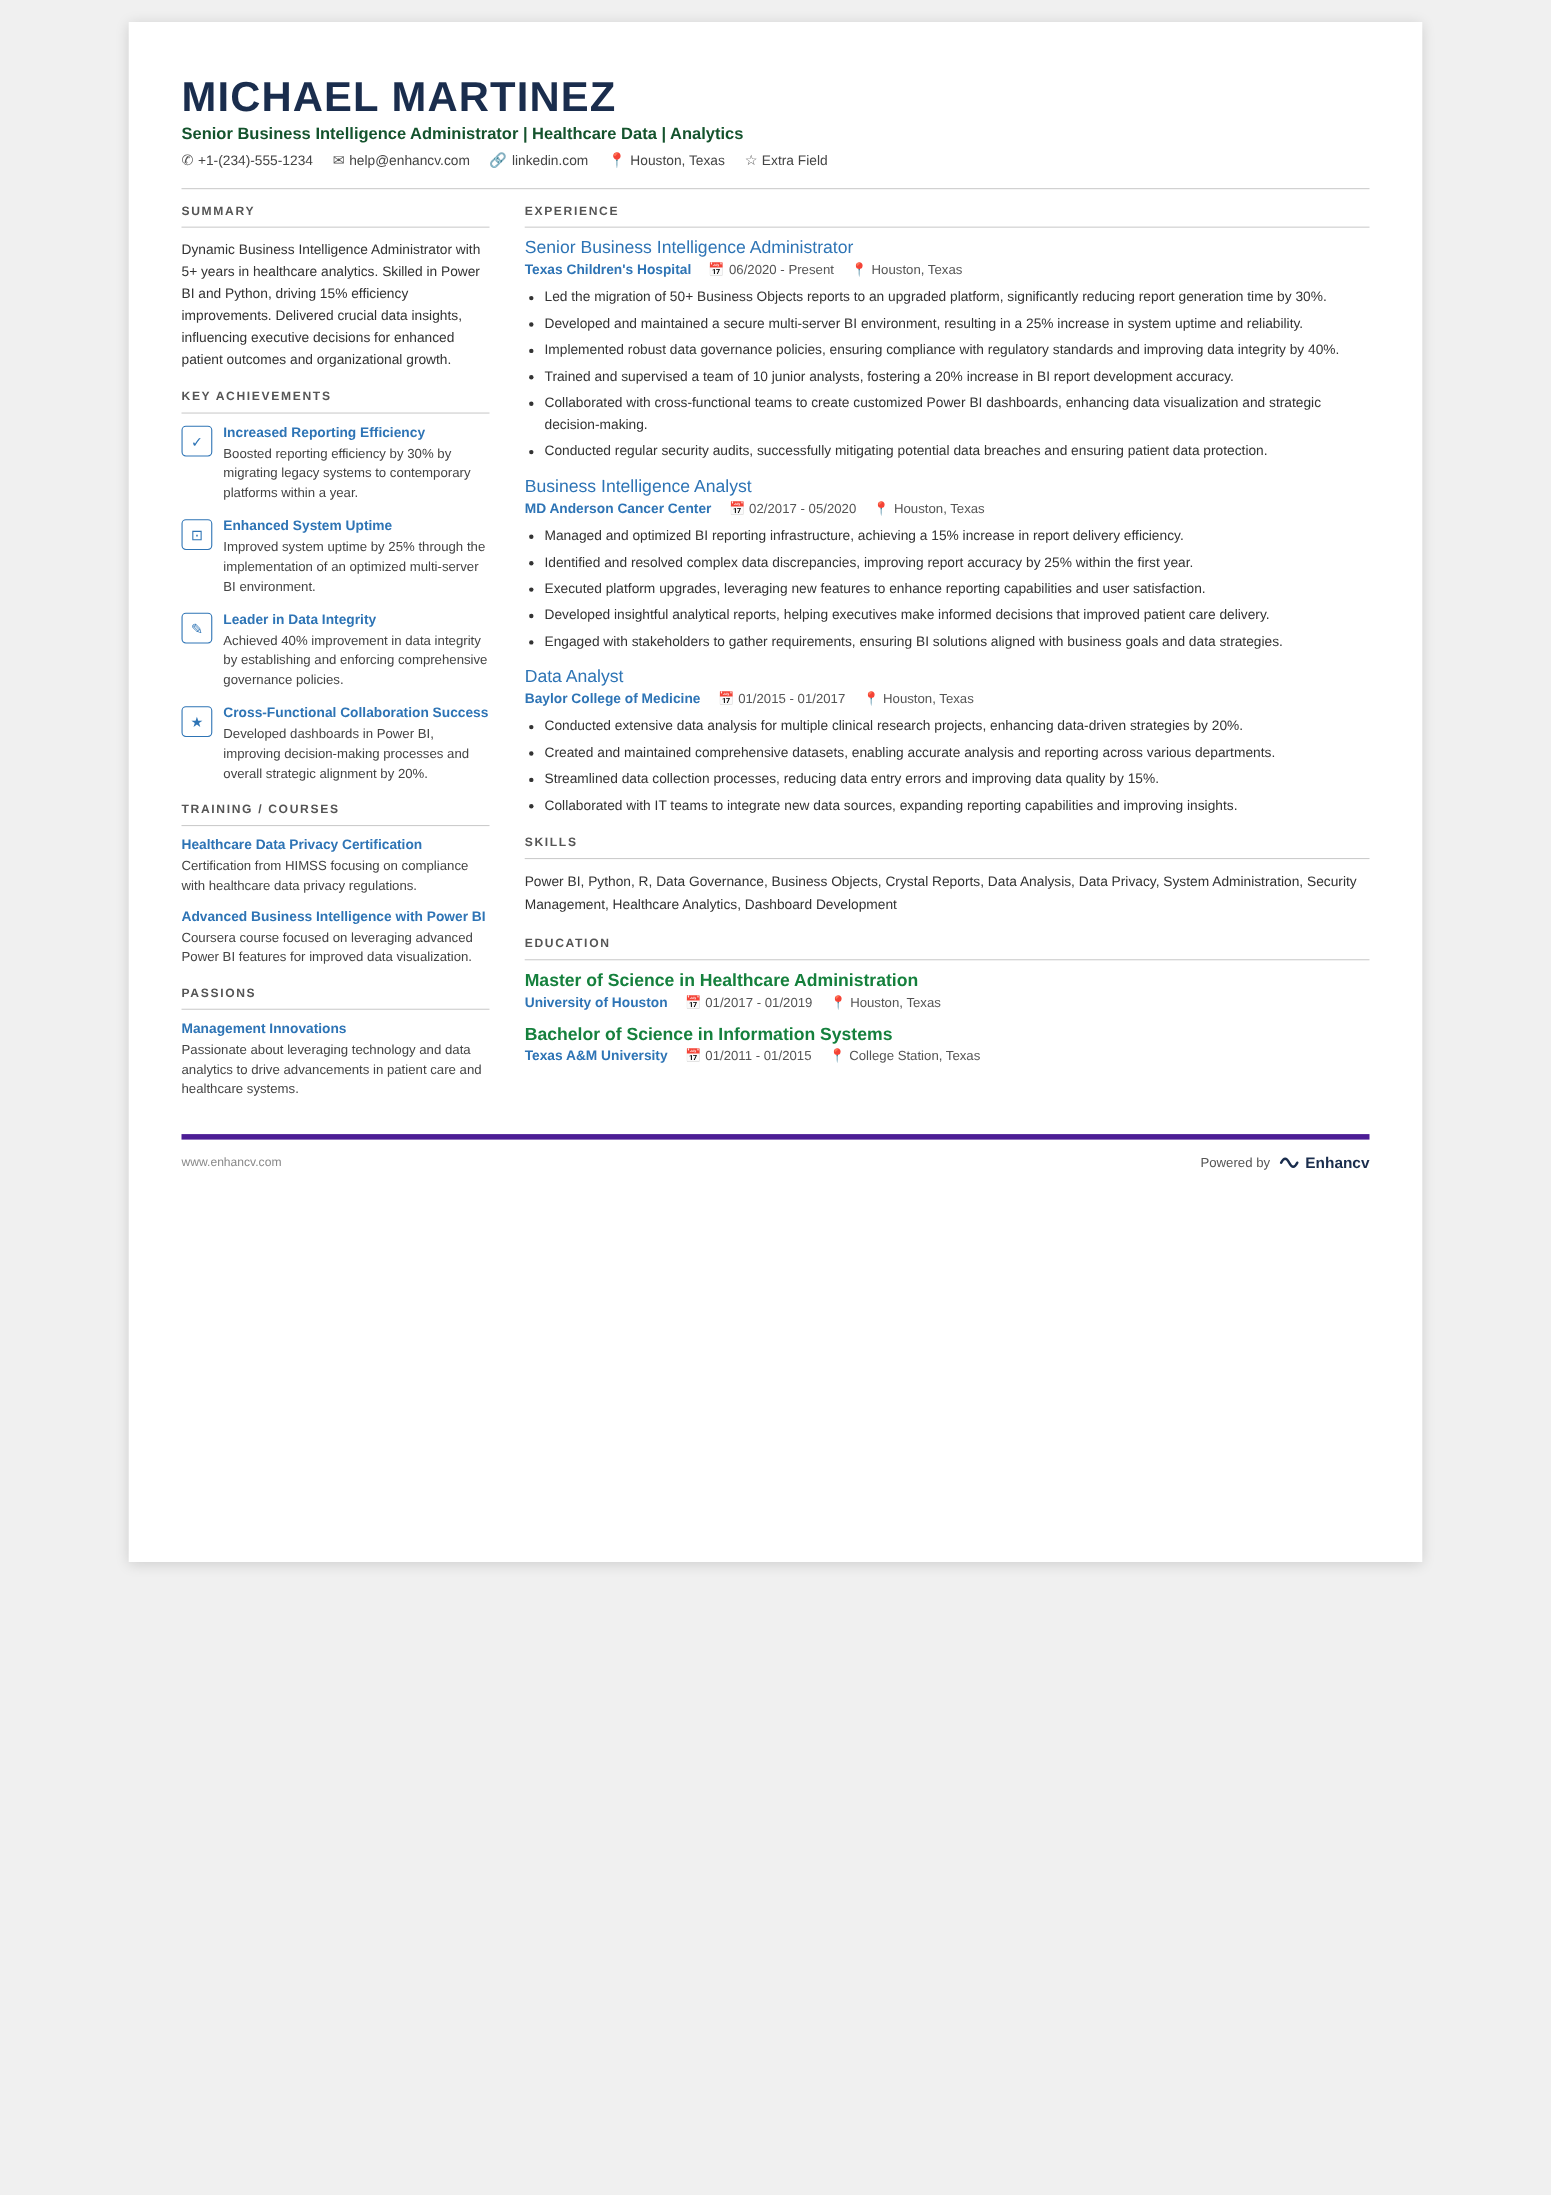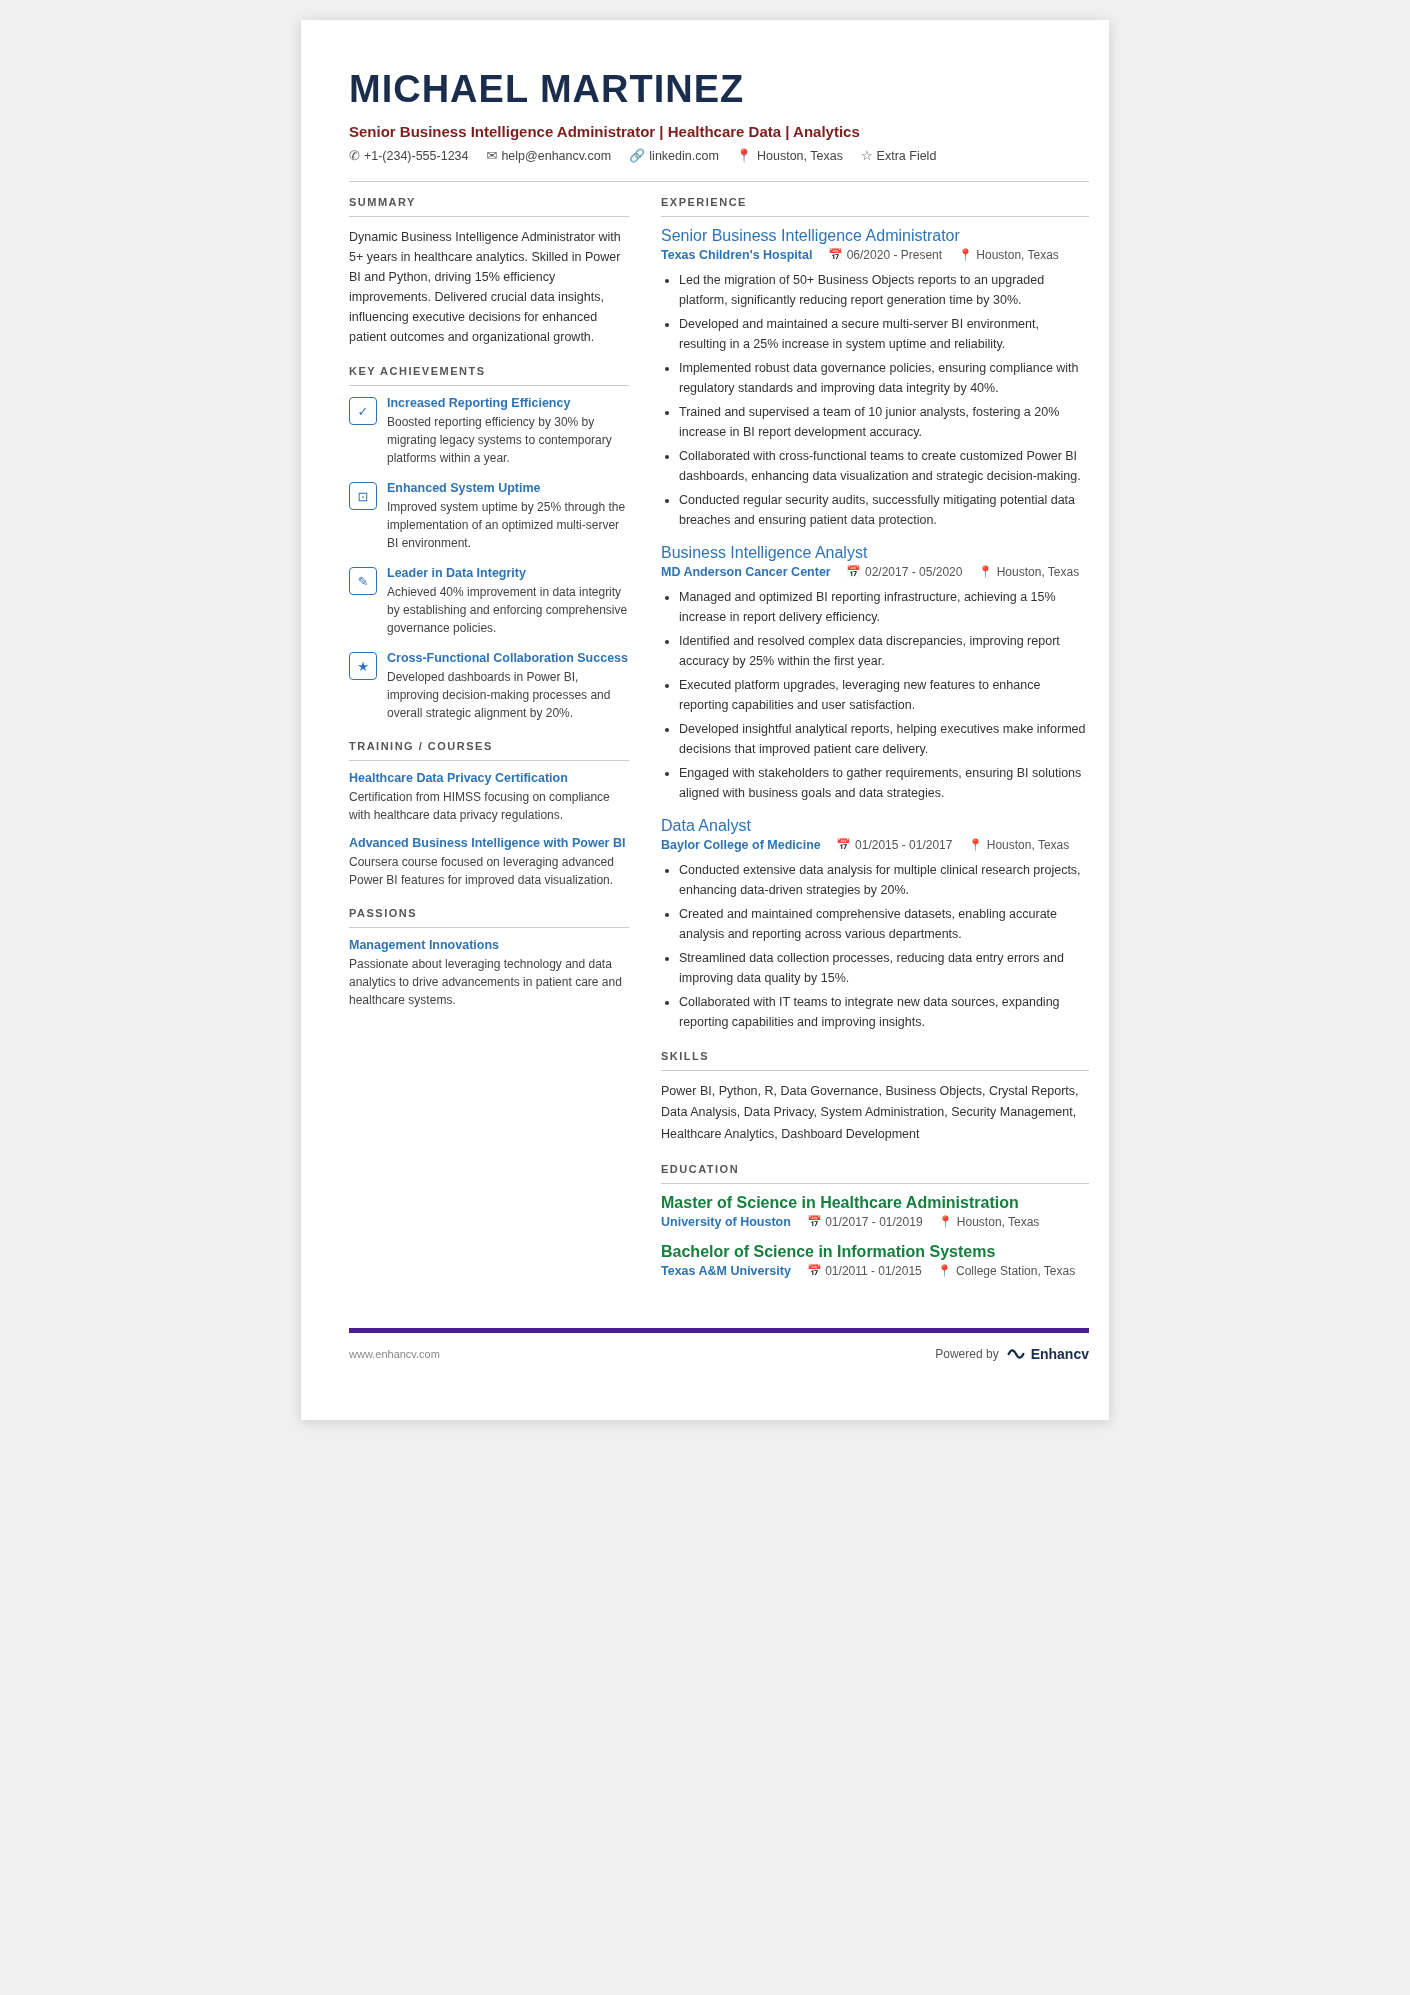--- a/index.html
+++ b/index.html
@@ -5,39 +5,39 @@
     * { box-sizing: border-box; margin: 0; padding: 0; }
     body {
       font-family: 'Arial', sans-serif;
       background: #f0f0f0;
       display: flex;
       justify-content: center;
       padding: 20px;
     }
     .page {
       background: #fff;
-      width: 808px;
+      width: 1176px;
       min-height: 1400px;
-      padding: 48px 20px 40px 48px;
+      padding: 48px 48px 40px 48px;
       box-shadow: 0 2px 12px rgba(0,0,0,0.15);
     }
     
     .header { margin-bottom: 8px; }
     .header-name {
       font-size: 38px;
       font-weight: 900;
       color: #1a2d4d;
       letter-spacing: 1px;
       text-transform: uppercase;
     }
     .header-title {
       font-size: 15px;
-      color: #7f1d1d;
+      color: #14532d;
       font-weight: 600;
-      margin-top: 12px;
+      margin-top: 2px;
       margin-bottom: 8px;
     }
     .header-contact {
       display: flex;
       flex-wrap: wrap;
       gap: 18px;
       font-size: 12.5px;
       color: #444;
       margin-bottom: 18px;
     }

